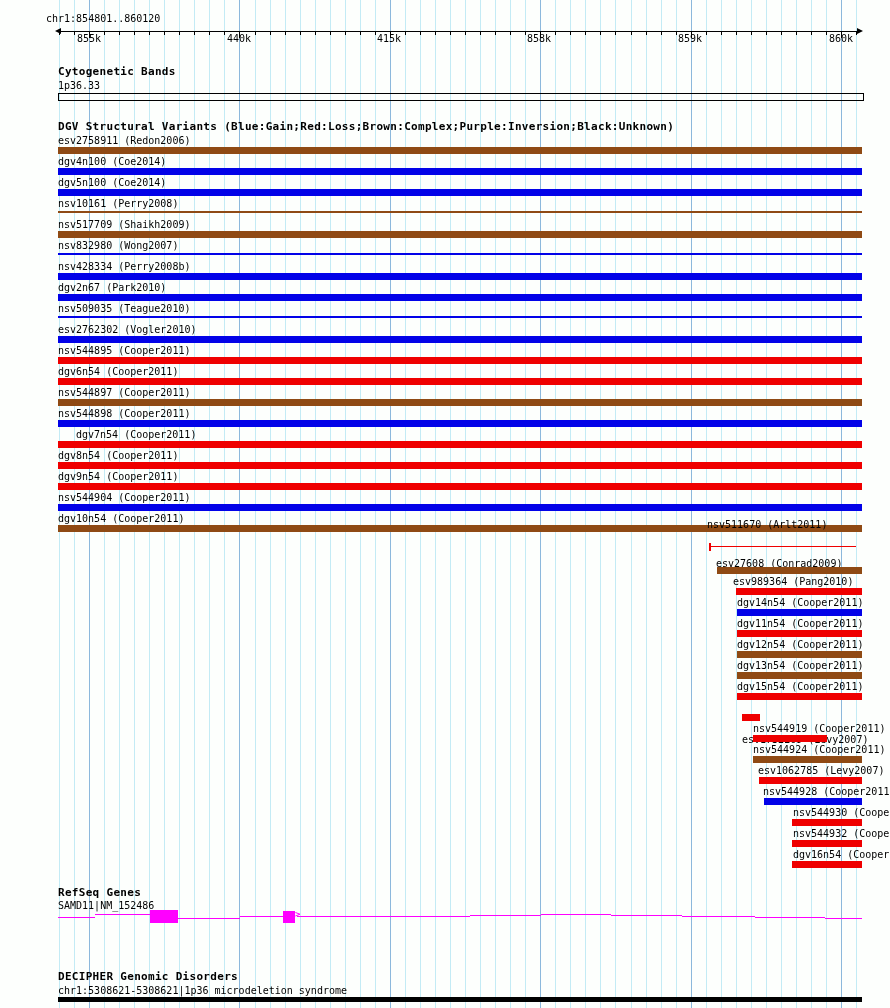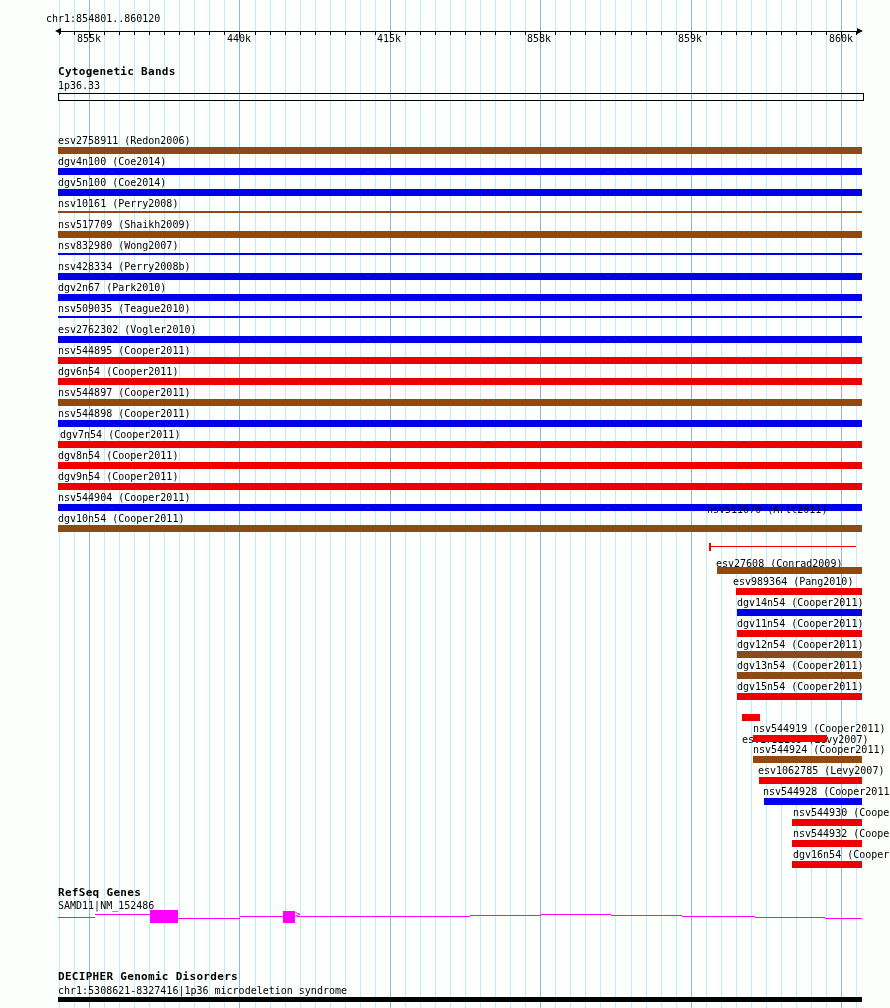--- a/index.html
+++ b/index.html
@@ -151,20 +151,21 @@
       <div class="tick-label" style="left: 367px;">415k</div>
       <div class="tick-label" style="left: 517px;">858k</div>
       <div class="tick-label" style="left: 668px;">859k</div>
       <div class="tick-label" style="left: 819px;">860k</div>
     </div>
 
   <div class="hdr" style="left:58px;top:66px">Cytogenetic Bands</div>
   <div class="txt" style="left:58px;top:80px">1p36.33</div>
   <div class="band-box"></div>
 
+  <div class="hdr" style="left:58px;top:121px">DGV Structural Variants (Blue:Gain;Red:Loss;Brown:Complex;Purple:Inversion;Black:Unknown)</div>
   <div id="variants">
       <div class="vlabel" style="left: 58px; top: 135px;">esv2758911 (Redon2006)</div>
       <div class="vbar" style="left: 58px; top: 147px; width: 804px; height: 7px; background: rgb(143, 74, 20);"></div>
       <div class="vlabel" style="left: 58px; top: 156px;">dgv4n100 (Coe2014)</div>
       <div class="vbar" style="left: 58px; top: 168px; width: 804px; height: 7px; background: rgb(2, 2, 232);"></div>
       <div class="vlabel" style="left: 58px; top: 177px;">dgv5n100 (Coe2014)</div>
       <div class="vbar" style="left: 58px; top: 189px; width: 804px; height: 7px; background: rgb(2, 2, 232);"></div>
       <div class="vlabel" style="left: 58px; top: 198px;">nsv10161 (Perry2008)</div>
       <div class="vbar" style="left: 58px; top: 211px; width: 804px; height: 2px; background: rgb(143, 74, 20);"></div>
       <div class="vlabel" style="left: 58px; top: 219px;">nsv517709 (Shaikh2009)</div>
@@ -180,31 +181,31 @@
       <div class="vlabel" style="left: 58px; top: 324px;">esv2762302 (Vogler2010)</div>
       <div class="vbar" style="left: 58px; top: 336px; width: 804px; height: 7px; background: rgb(2, 2, 232);"></div>
       <div class="vlabel" style="left: 58px; top: 345px;">nsv544895 (Cooper2011)</div>
       <div class="vbar" style="left: 58px; top: 357px; width: 804px; height: 7px; background: rgb(239, 0, 0);"></div>
       <div class="vlabel" style="left: 58px; top: 366px;">dgv6n54 (Cooper2011)</div>
       <div class="vbar" style="left: 58px; top: 378px; width: 804px; height: 7px; background: rgb(239, 0, 0);"></div>
       <div class="vlabel" style="left: 58px; top: 387px;">nsv544897 (Cooper2011)</div>
       <div class="vbar" style="left: 58px; top: 399px; width: 804px; height: 7px; background: rgb(143, 74, 20);"></div>
       <div class="vlabel" style="left: 58px; top: 408px;">nsv544898 (Cooper2011)</div>
       <div class="vbar" style="left: 58px; top: 420px; width: 804px; height: 7px; background: rgb(2, 2, 232);"></div>
-      <div class="vlabel" style="left: 60px; top: 429px;">dgv7n54 (Cooper2011)</div>
+      <div class="vlabel" style="left: 76px; top: 429px;">dgv7n54 (Cooper2011)</div>
       <div class="vbar" style="left: 58px; top: 441px; width: 804px; height: 7px; background: rgb(239, 0, 0);"></div>
       <div class="vlabel" style="left: 58px; top: 450px;">dgv8n54 (Cooper2011)</div>
       <div class="vbar" style="left: 58px; top: 462px; width: 804px; height: 7px; background: rgb(239, 0, 0);"></div>
       <div class="vlabel" style="left: 58px; top: 471px;">dgv9n54 (Cooper2011)</div>
       <div class="vbar" style="left: 58px; top: 483px; width: 804px; height: 7px; background: rgb(239, 0, 0);"></div>
       <div class="vlabel" style="left: 58px; top: 492px;">nsv544904 (Cooper2011)</div>
       <div class="vbar" style="left: 58px; top: 504px; width: 804px; height: 7px; background: rgb(2, 2, 232);"></div>
       <div class="vlabel" style="left: 58px; top: 513px;">dgv10n54 (Cooper2011)</div>
       <div class="vbar" style="left: 58px; top: 525px; width: 804px; height: 7px; background: rgb(143, 74, 20);"></div>
-      <div class="vlabel" style="left: 707px; top: 504px; text-align: center;">nsv511670 (Arlt2011)</div>
+      <div class="vlabel" style="left: 707px; top: 519px; text-align: center;">nsv511670 (Arlt2011)</div>
       <div class="vbar" style="left: 709px; top: 543px; width: 2px; height: 8px; background: rgb(239, 0, 0);"></div>
       <div class="vbar" style="left: 709px; top: 546px; width: 147px; height: 1px; background: rgb(239, 0, 0);"></div>
       <div class="vlabel" style="left: 716px; top: 558px;">esv27608 (Conrad2009)</div>
       <div class="vbar" style="left: 717px; top: 567px; width: 145px; height: 7px; background: rgb(143, 74, 20);"></div>
       <div class="vlabel" style="left: 733px; top: 576px;">esv989364 (Pang2010)</div>
       <div class="vbar" style="left: 736px; top: 588px; width: 126px; height: 7px; background: rgb(239, 0, 0);"></div>
       <div class="vlabel" style="left: 737px; top: 597px;">dgv14n54 (Cooper2011)</div>
       <div class="vbar" style="left: 737px; top: 609px; width: 125px; height: 7px; background: rgb(2, 2, 232);"></div>
       <div class="vlabel" style="left: 737px; top: 618px;">dgv11n54 (Cooper2011)</div>
       <div class="vbar" style="left: 737px; top: 630px; width: 125px; height: 7px; background: rgb(239, 0, 0);"></div>
@@ -245,15 +246,15 @@
       <div class="gseg" style="left: 611px; top: 915px; width: 71px;"></div>
       <div class="gseg" style="left: 682px; top: 916px; width: 73px;"></div>
       <div class="gseg" style="left: 755px; top: 917px; width: 70px;"></div>
       <div class="gseg" style="left: 825px; top: 918px; width: 37px;"></div>
       <div class="exon" style="left: 150px; top: 910px; width: 28px; height: 13px;"></div>
       <div class="exon" style="left: 283px; top: 911px; width: 12px; height: 12px;"></div>
       <div class="garrow" style="left: 295px; top: 909px;">&gt;</div>
     </div>
 
   <div class="hdr" style="left:58px;top:971px">DECIPHER Genomic Disorders</div>
-  <div class="txt" style="left:58px;top:985px">chr1:5308621-8327416|1p36 microdeletion syndrome</div>
+  <div class="txt" style="left:58px;top:985px">chr1:5308621-5308621|1p36 microdeletion syndrome</div>
   <div class="disorder-bar"></div>
 </div>
 
 </body></html>

